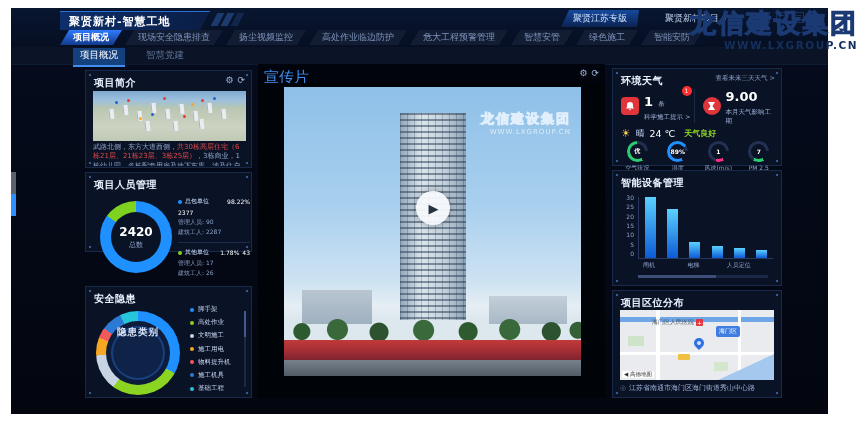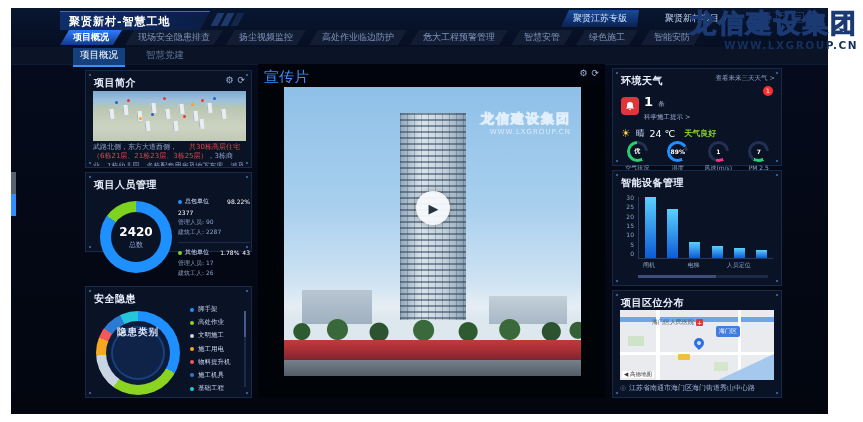--- a/index.html
+++ b/index.html
@@ -53,21 +53,21 @@
 
   
   #intro { left:74px; top:62px; width:167px; height:98px; }
   .aerial { position:absolute; left:7px; top:20px; width:153px; height:50px; overflow:hidden;
     background:linear-gradient(180deg,#7fa9cf 0%,#9cc0de 18%,#b9c6b2 34%,#cdd3c2 72%,#c0c8b6 100%); }
   .bld { position:absolute; width:5px; height:10px; background:#e9edf1; border-left:1px solid #aab4bd; transform:rotate(-6deg); }
   .pin { position:absolute; width:3px; height:3px; border-radius:50%; }
   .pin.r { background:#e53935; } .pin.b { background:#1e63d0; } .pin.o { background:#f5a623; }
   .intro-desc { position:absolute; left:7px; top:72px; width:153px; height:23px; overflow:hidden;
     font-size:7px; line-height:1.35; color:#8fa3c8; }
-  .intro-desc .hl { color:#e04a4a;margin-left:12px; }
+  .intro-desc .hl { color:#e04a4a; }
 
   
   #personnel { left:74px; top:164px; width:167px; height:80px; }
   .donut { border-radius:50%; position:absolute; }
   .donut .hole { position:absolute; border-radius:50%; background:#0a1226;
     display:flex; flex-direction:column; align-items:center; justify-content:center; }
   #p-donut { left:14px; top:28px; width:72px; height:72px; }
   #p-donut .hole { inset:11px; }
   #p-donut .v { color:#fff; font-size:12px; font-weight:bold; }
   #p-donut .l { color:#8fa3c8; font-size:7px; margin-top:1px; }
@@ -385,20 +385,31 @@
               <path d="M5 1a3 3 0 0 0-3 3v2L1 7.5h8L8 6V4a3 3 0 0 0-3-3z" fill="#fff"></path>
               <path d="M4 8.2h2A1 1 0 0 1 4 8.2z" fill="#fff"></path>
             </svg>
         </div>
         <div>
           <div><span class="w-num">1</span> <span class="w-unit">条</span></div>
           <div class="w-sub">科学施工提示 &gt;</div>
         </div>
         <div class="badge">1</div>
       </div>
+      <div class="w-card">
+        <div class="w-ic rd">
+          <svg width="9" height="10" viewBox="0 0 9 10">
+              <path d="M1 1h7L5.5 5 8 9H1l2.5-4z" fill="#fff"></path>
+            </svg>
+        </div>
+        <div>
+          <div><span class="w-num">9.00</span></div>
+          <div class="w-sub">本月天气影响工期</div>
+        </div>
+      </div>
     </div>
     <div class="w-cond">
       <span class="sun">☀</span>
       <span class="c1">晴</span>
       <span class="c2">24 ℃</span>
       <span class="c3">天气良好</span>
     </div>
     <div class="gauges">
       <div class="gauge">
         <div class="g-ring" style="background: conic-gradient(from 150deg, rgb(46, 204, 113) 0deg, rgb(46, 204, 113) 58.1%, rgb(34, 48, 82) 58.1%, rgb(34, 48, 82) 83%, transparent 83%);">

